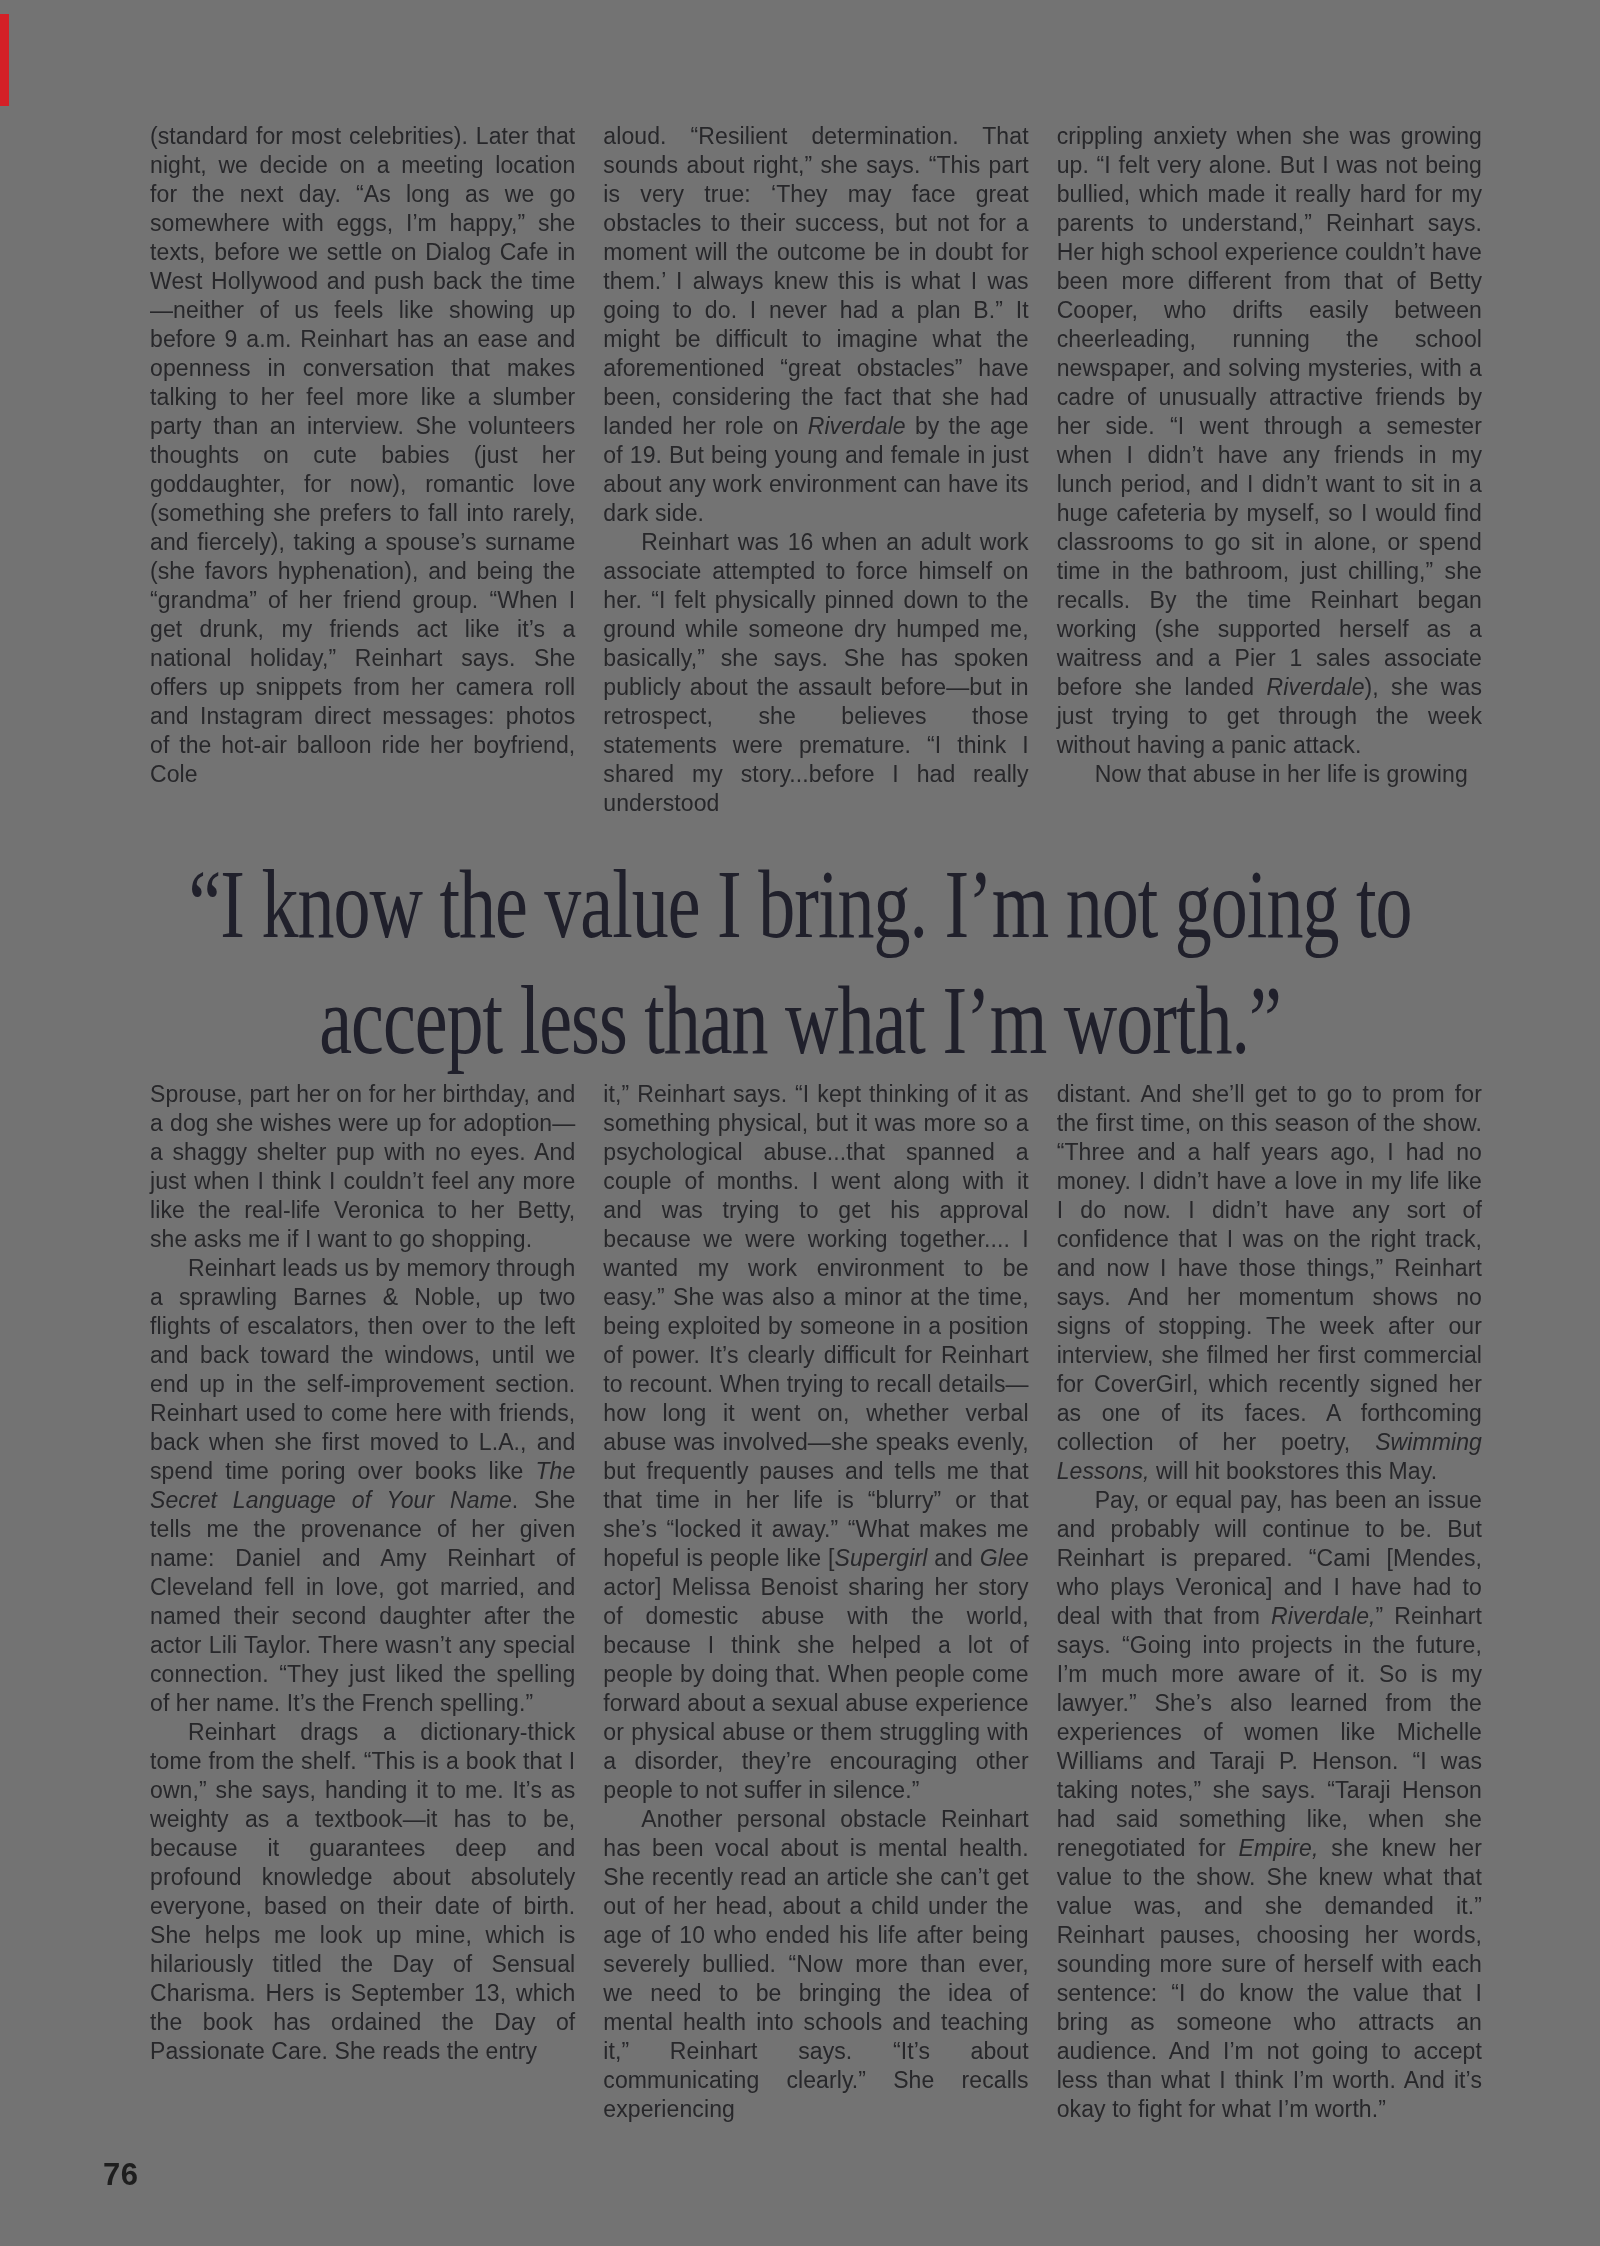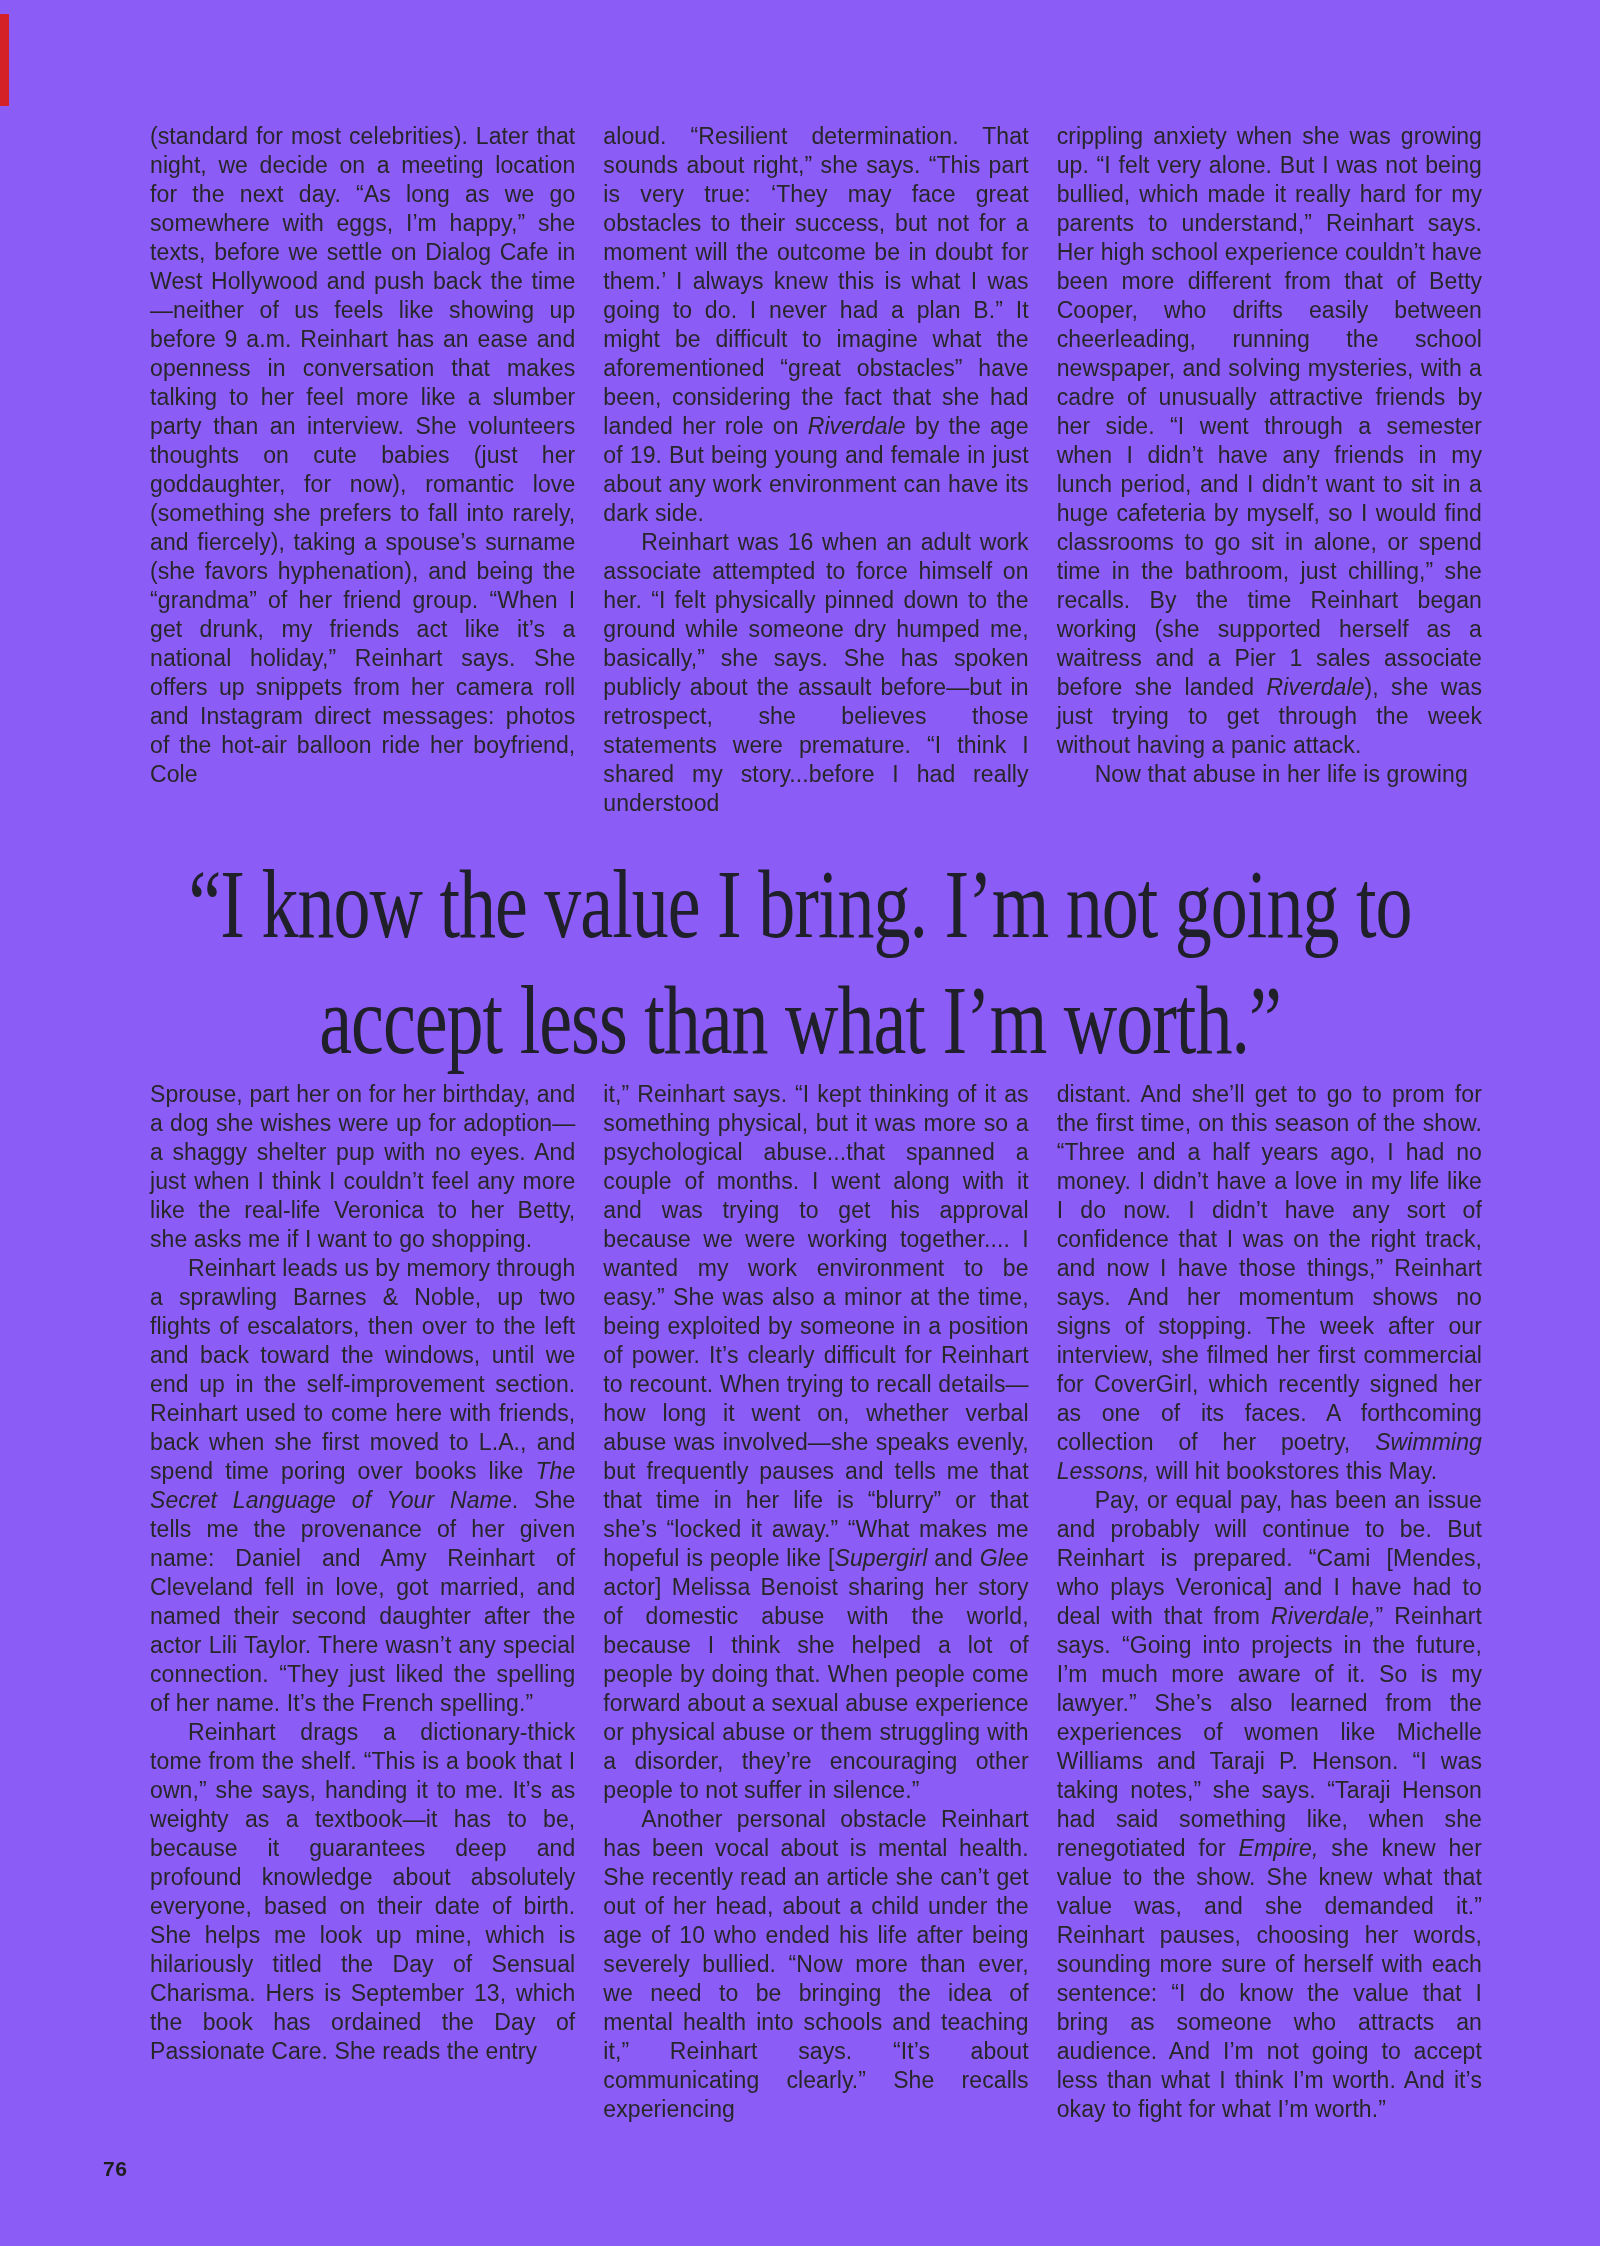--- a/index.html
+++ b/index.html
@@ -1,20 +1,20 @@
 <!DOCTYPE html>
 <html><head>
 <meta charset="utf-8">
 <style>
   html, body { margin: 0; padding: 0; background: #e9e9e9; }
   .page {
     position: relative;
     width: 1600px;
     height: 2246px;
-    background: #8b5cf6;
+    background: #737373;
     overflow: hidden;
     font-family: "Liberation Sans", sans-serif;
     color: #27272a;
   }
   .accent-bar {
     position: absolute;
     left: 0; top: 14px;
     width: 9px; height: 92px;
   }
   .cols {
@@ -45,21 +45,21 @@
     line-height: 88px;
     letter-spacing: -1px;
     color: #20202b;
     transform: scaleY(1.32);
     transform-origin: 50% 0;
   }
   .page-number {
     position: absolute;
     left: 103px;
     top: 2157px;
-    font-size: 21px;
+    font-size: 31px;
     font-weight: bold;
     letter-spacing: 0.5px;
     color: #1e1e1e;
   }
 </style>
 </head>
 <body>
 
 <div class="page">
 

